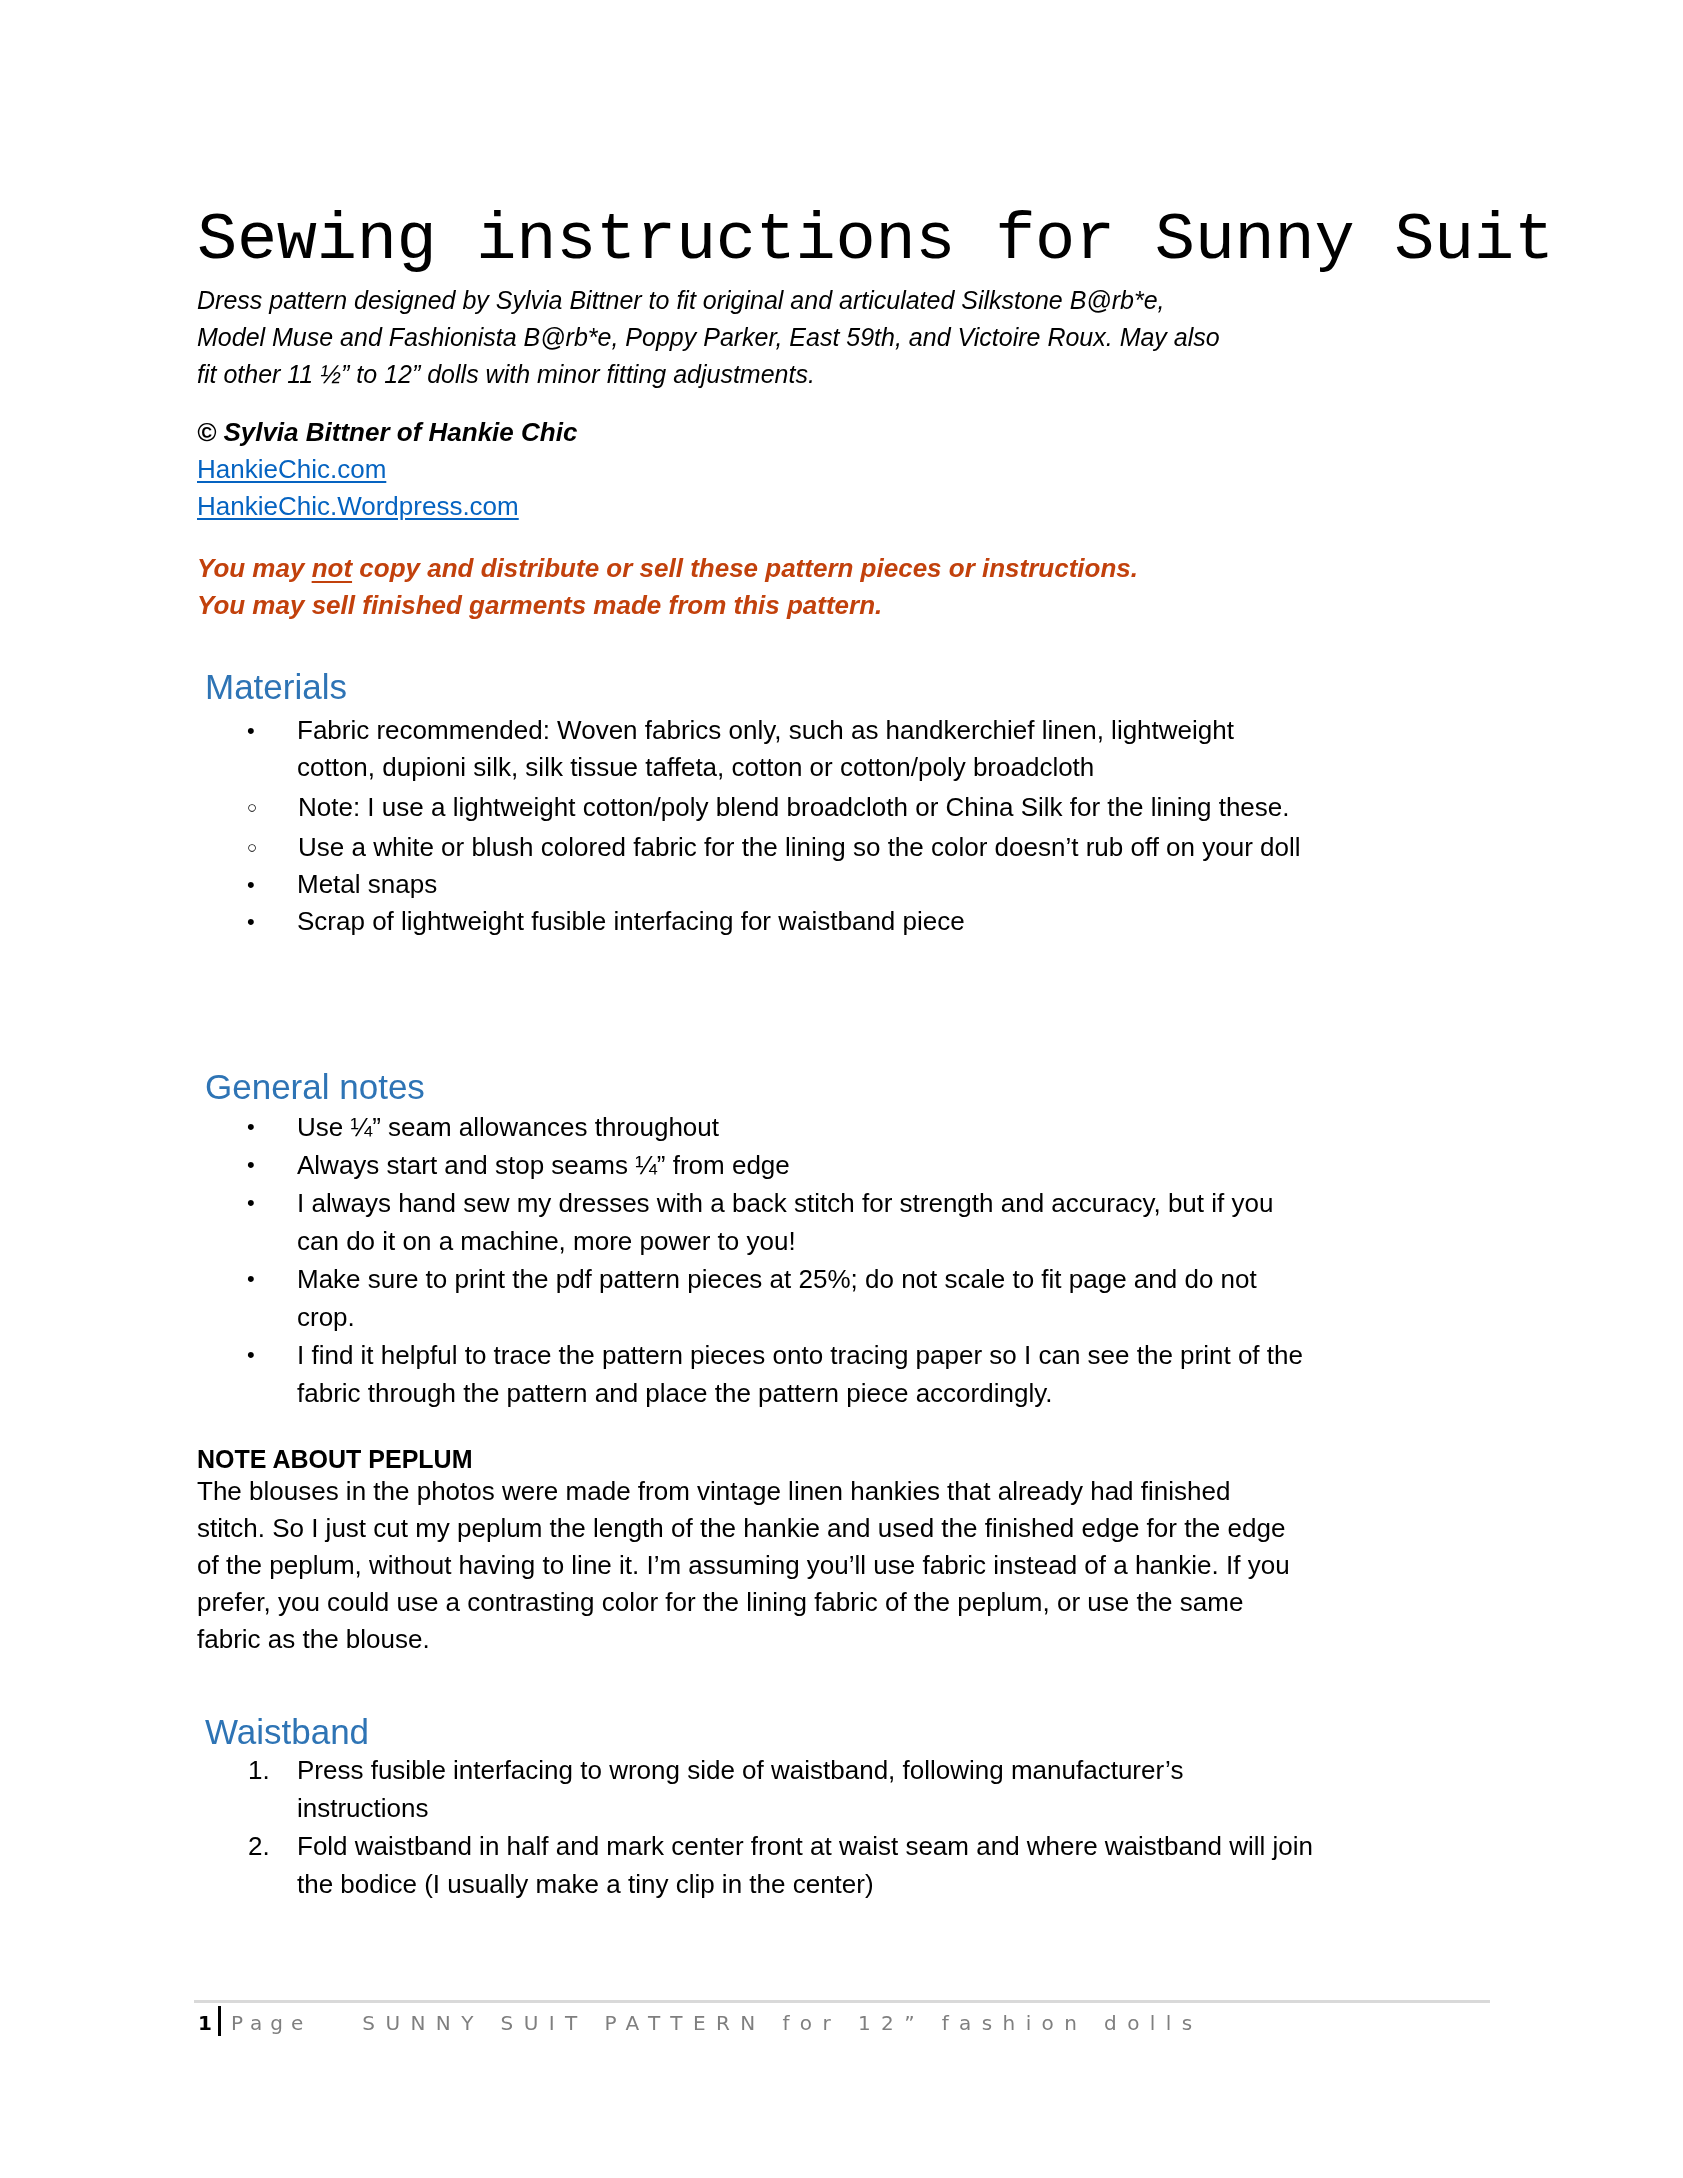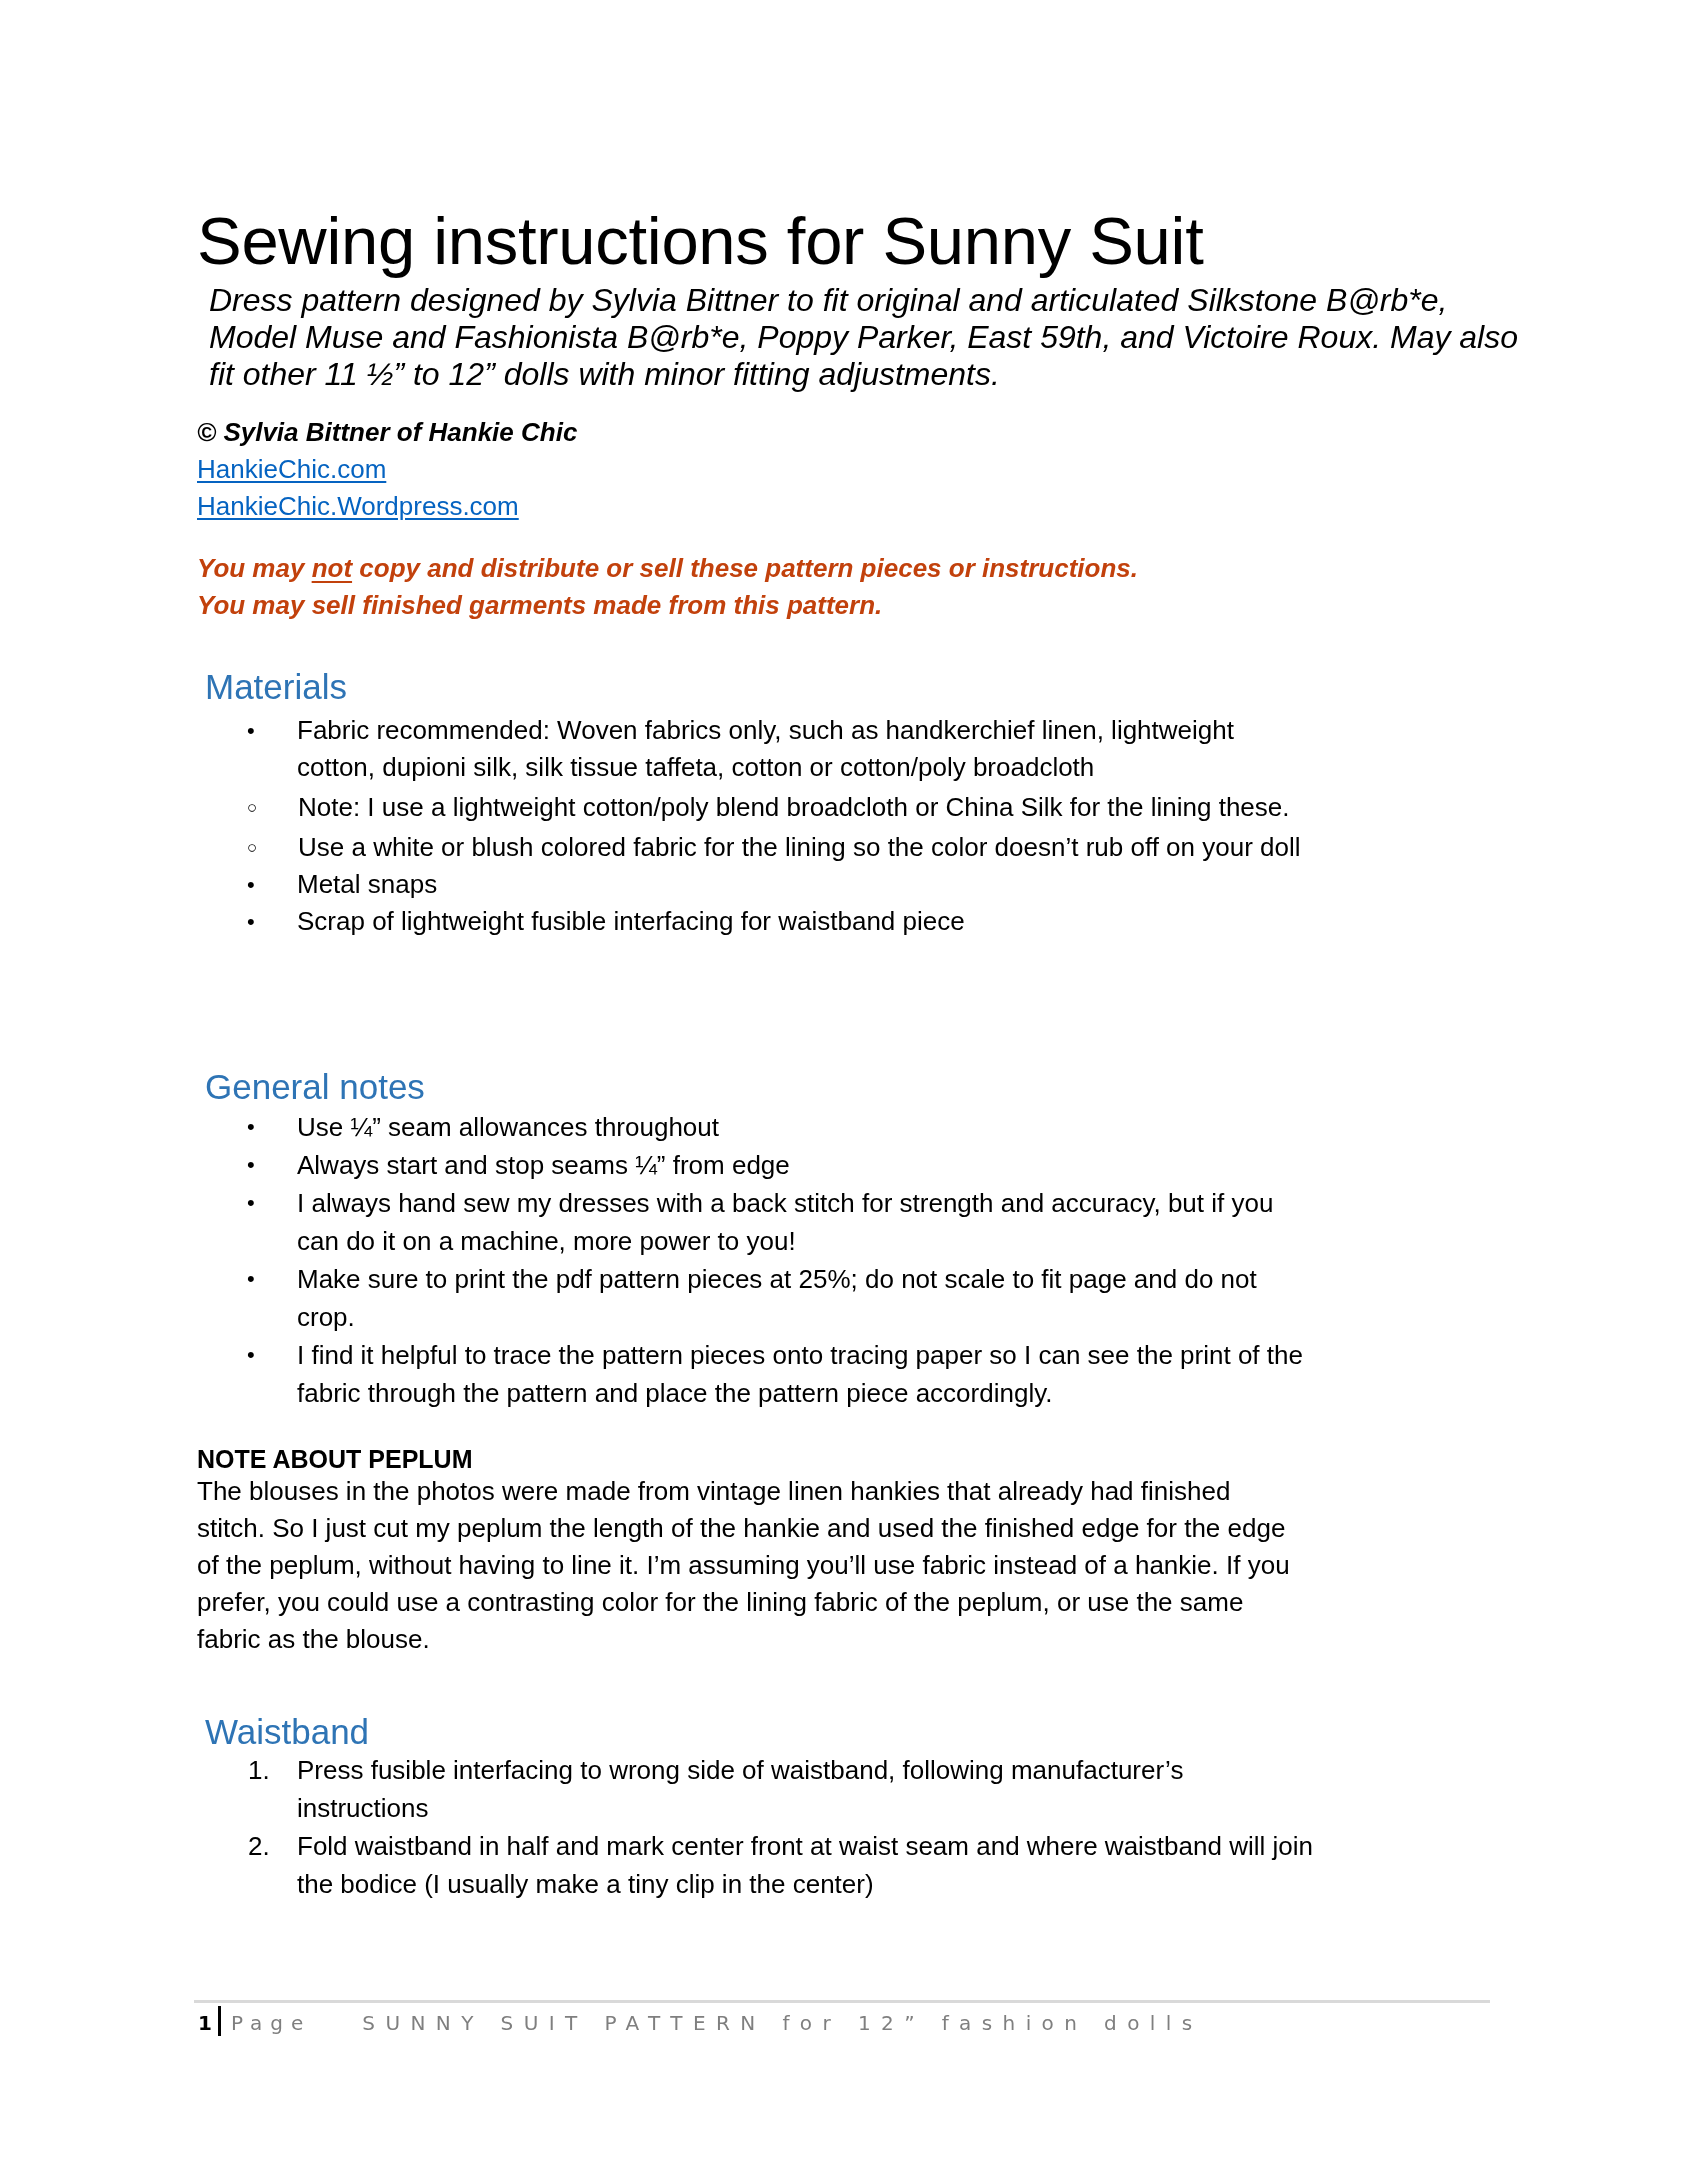--- a/index.html
+++ b/index.html
@@ -1,20 +1,20 @@
 <!DOCTYPE html>
 <html><head>
 <meta charset="utf-8">
 <style>
   html, body { margin: 0; padding: 0; background: #ffffff; }
   body { width: 1683px; height: 2178px; position: relative; overflow: hidden;
          font-family: "Liberation Sans", sans-serif; color: #000; }
   .page { position: absolute; left: 197px; top: 0; width: 1297px; }
-  .title { position: absolute; top: 201px; left: 0; font-size: 67px; line-height: 79px; margin: 0; font-weight: normal; white-space: nowrap; letter-spacing: -0.3px; }
-  .subtitle { position: absolute; top: 282px; left: 12px; font-size: 32px; line-height: 37px; font-style: italic; width: 1307px; }
+  .title { position: absolute; top: 201px; left: 0; font-size: 67px; line-height: 79px; margin: 0; font-weight: normal; white-space: nowrap; letter-spacing: -0.3px; font-family: Liberation Mono, monospace; }
+  .subtitle { position: absolute; top: 282px; left: 0; font-size: 25px; line-height: 37px; font-style: italic; width: 1307px; }
   .sub-line { display: block; white-space: nowrap; }
   .copyright { position: absolute; top: 414px; left: 0; font-size: 26px; line-height: 37px; }
   .copyright .c-line { display: block; white-space: nowrap; }
   .bold-italic { font-weight: bold; font-style: italic; }
   a.link { color: #0563c1; text-decoration: underline; text-underline-offset: 3px; }
   .warning { position: absolute; top: 550px; left: 0; font-size: 26px; line-height: 37px; color: #c2410c; font-weight: bold; font-style: italic; }
   .warning .w-line { display: block; white-space: nowrap; }
   .warning u { text-decoration: underline; text-underline-offset: 4px; text-decoration-thickness: 2px; }
   .h { position: absolute; left: 0; margin: 8px; font-weight: normal; color: #2e74b5; font-size: 35px; line-height: 40px; white-space: nowrap; }
   .list { position: absolute; left: 0; margin: 0; padding: 0; list-style: none; font-size: 26px; line-height: 37px; }

